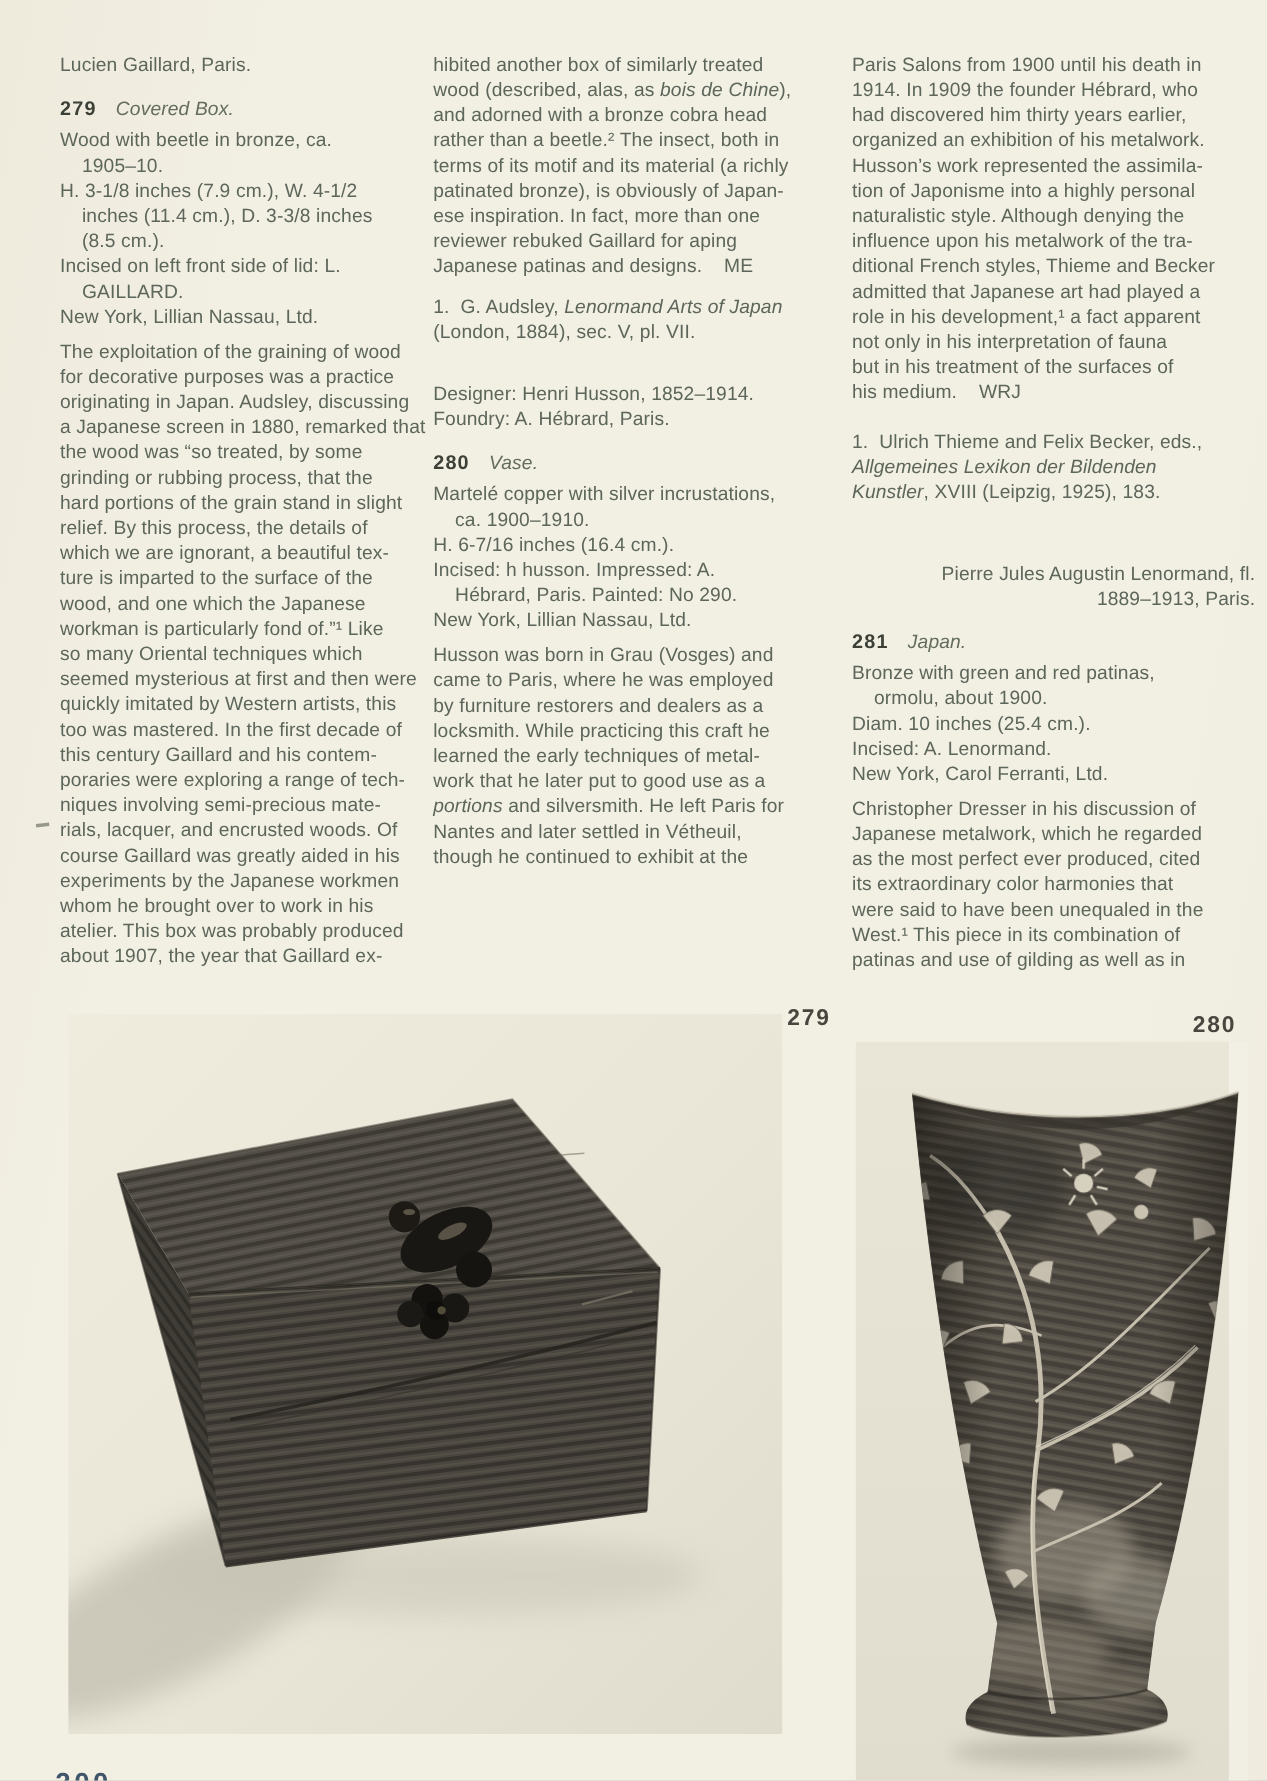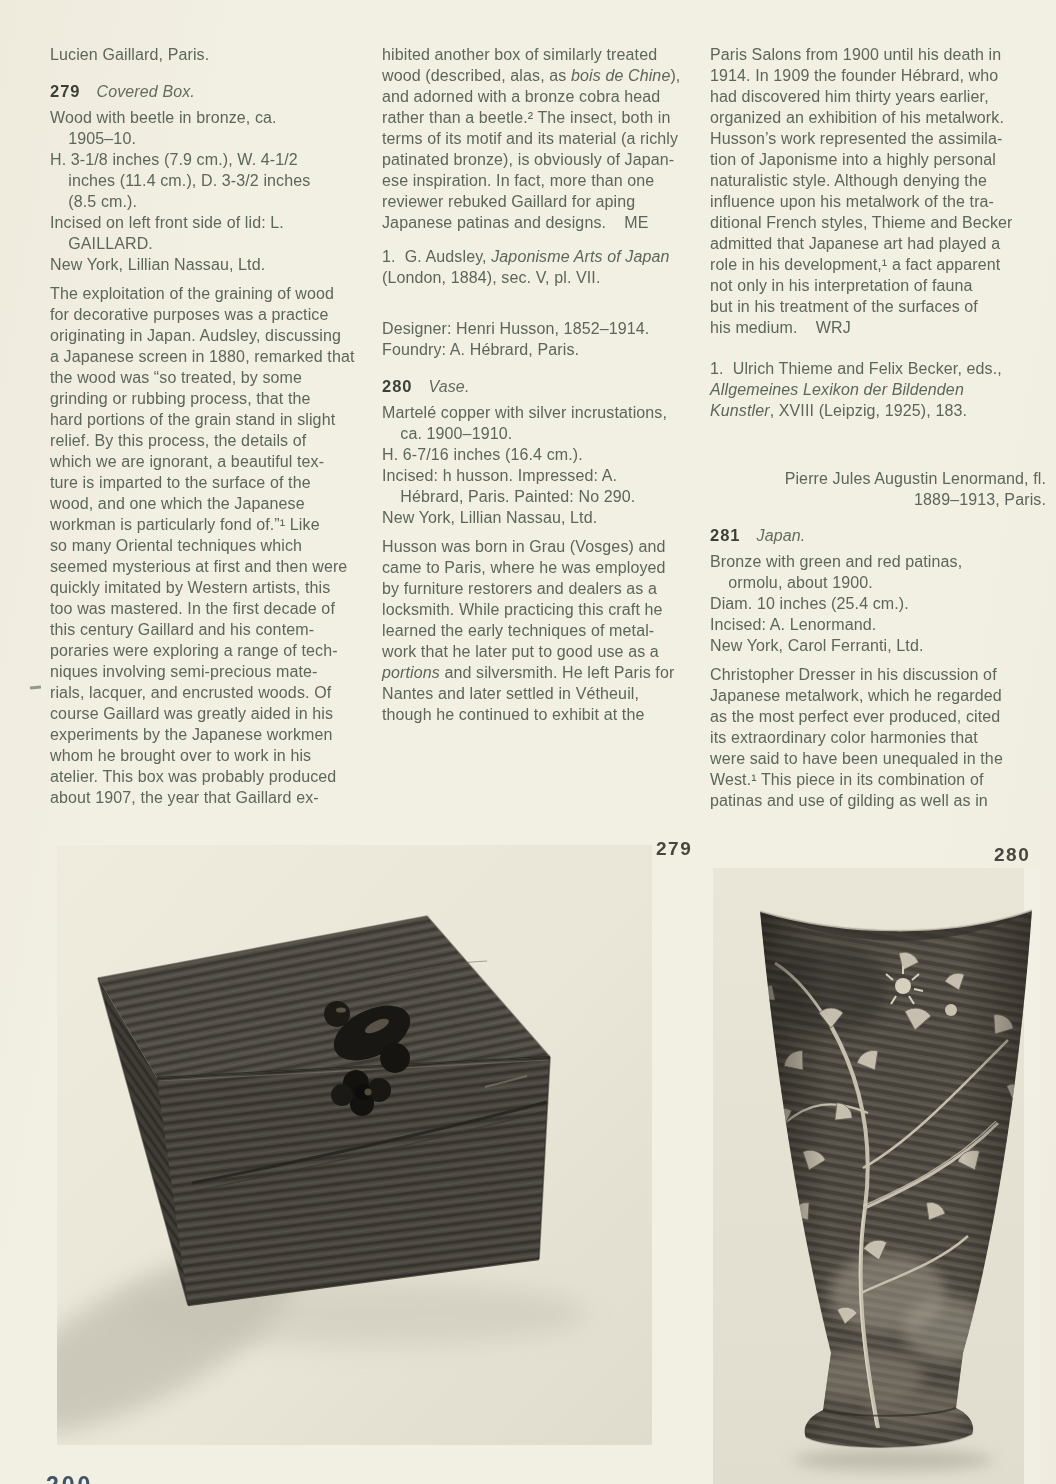--- a/index.html
+++ b/index.html
@@ -4,21 +4,21 @@
 <style>
   html,body { margin:0; padding:0; background:#c8c4b6; }
   .page {
     position:relative; width:1056px; height:1484px; overflow:hidden;
     background:linear-gradient(100deg, #eeebdd 0%, #f2efe3 18%, #f2efe3 82%, #efecdf 100%);
     font-family:"Liberation Sans", sans-serif;
     color:#5d665a;
   }
   .col { position:absolute; top:44px; width:336px; font-size:16px; line-height:21px; letter-spacing:0.12px; }
   .col-1 { left:50px; }
-  .col-2 { left:382px; }
+  .col-2 { left:361px; }
   .col-3 { left:710px; }
   .block { white-space:pre-wrap; }
   .artist-line { white-space:pre-wrap; }
   .entry-head { margin-top:16px; }
   .cat-no { font-weight:bold; color:#3c4037; letter-spacing:1px; margin-right:16px; font-size:16.5px; }
   .cat-title { font-style:italic; color:#636c5d; }
   .tombstone { margin-top:5px; }
   .prose { margin-top:8px; }
   .footnote { margin-top:13px; }
   .footnote2 { margin-top:11px; }
@@ -39,21 +39,21 @@
 <div class="page">
 
   <div class="col col-1">
     <div class="artist-line">Lucien Gaillard, Paris.</div>
     <div class="entry-head">
       <span class="cat-no">279</span><span class="cat-title">Covered Box.</span>
     </div>
     <div class="block tombstone">Wood with beetle in bronze, ca.
     1905–10.
 H. 3-1/8 inches (7.9 cm.), W. 4-1/2
-    inches (11.4 cm.), D. 3-3/2 inches
+    inches (11.4 cm.), D. 3-3/8 inches
     (8.5 cm.).
 Incised on left front side of lid: L.
     GAILLARD.
 New York, Lillian Nassau, Ltd.</div>
     <div class="block prose">The exploitation of the graining of wood
 for decorative purposes was a practice
 originating in Japan. Audsley, discussing
 a Japanese screen in 1880, remarked that
 the wood was “so treated, by some
 grinding or rubbing process, that the
@@ -81,21 +81,21 @@
   <div class="col col-2">
     <div class="block">hibited another box of similarly treated
 wood (described, alas, as <i>bois de Chine</i>),
 and adorned with a bronze cobra head
 rather than a beetle.² The insect, both in
 terms of its motif and its material (a richly
 patinated bronze), is obviously of Japan-
 ese inspiration. In fact, more than one
 reviewer rebuked Gaillard for aping
 Japanese patinas and designs.    ME</div>
-    <div class="block footnote">1.  G. Audsley, <i>Japonisme Arts of Japan</i>
+    <div class="block footnote">1.  G. Audsley, <i>Lenormand Arts of Japan</i>
 (London, 1884), sec. V, pl. VII.</div>
     <div class="block designer-block">Designer: Henri Husson, 1852–1914.
 Foundry: A. Hébrard, Paris.</div>
     <div class="entry-head">
       <span class="cat-no">280</span><span class="cat-title">Vase.</span>
     </div>
     <div class="block tombstone">Martelé copper with silver incrustations,
     ca. 1900–1910.
 H. 6-7/16 inches (16.4 cm.).
 Incised: h husson. Impressed: A.

